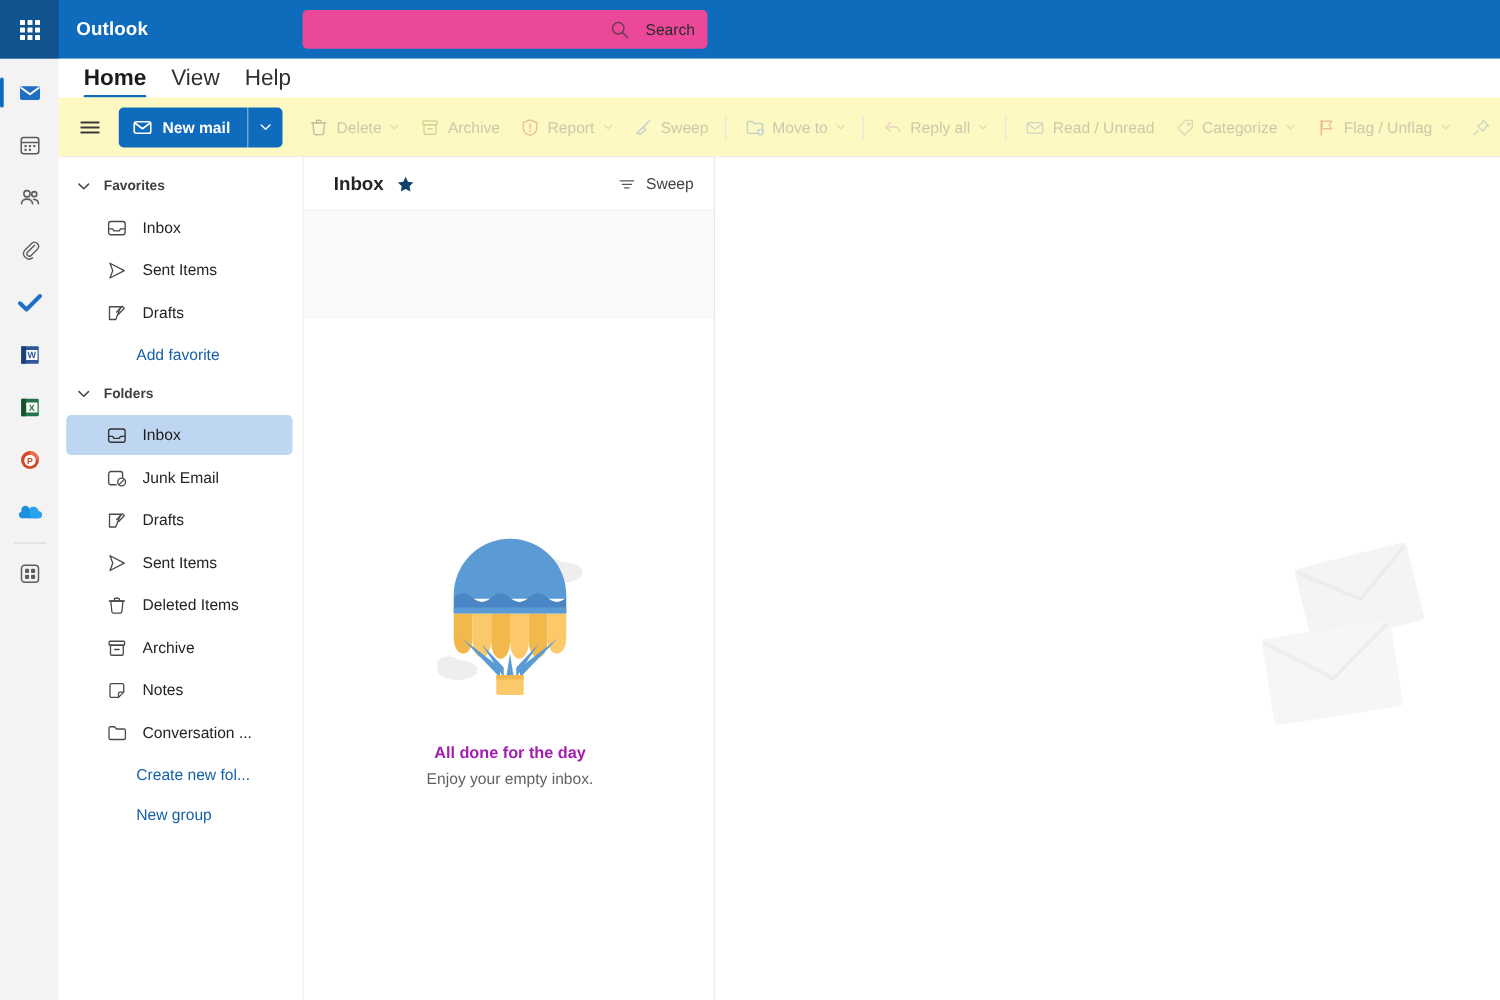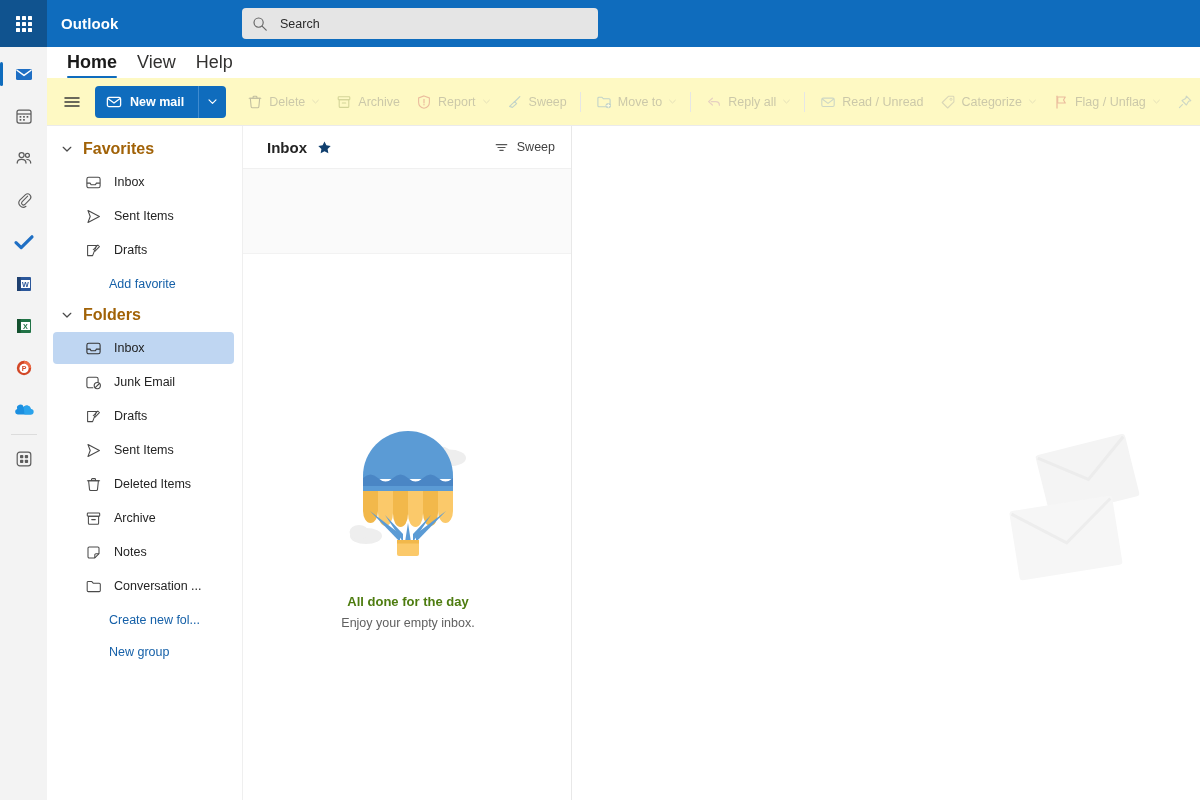--- a/index.html
+++ b/index.html
@@ -24,23 +24,23 @@
   .waffle-grid {
     display: grid; grid-template-columns: repeat(3, 4px);
     grid-template-rows: repeat(3, 4px); gap: 2px;
   }
   .waffle-grid i { background: #ffffff; border-radius: 0.5px; display: block; width: 4px; height: 4px; }
   .brand {
     color: #ffffff; font-size: 15px; font-weight: bold;
     margin-left: 14px; letter-spacing: .1px;
   }
   .searchbox {
-    position: absolute; left: 242px; top: 8px; width: 356px; height: 31px;
-    background: #e5e5e5; border-radius: 4px; display: flex; align-items: center;
-    padding: 0 10px; cursor: text;
+    position: absolute; left: 242px; top: 8px; width: 324px; height: 31px;
+    background: #ec4899; border-radius: 4px; display: flex; align-items: center;
+    padding: 0 10px; cursor: text; justify-content: flex-end;
   }
   .searchbox .sicon { width: 16px; height: 16px; flex: 0 0 16px; opacity: .75; }
   .searchbox .sph { font-size: 12.5px; color: #2a2a2a; margin-left: 12px; }
 
   
   .rail {
     position: absolute; left: 0; top: 47px; width: 47px; height: 753px;
     background: #f3f3f3; display: flex; flex-direction: column;
     align-items: center; padding-top: 6px;
   }
@@ -96,21 +96,21 @@
   .cmd-spacer { flex: 0 0 12px; }
 
   
   .sidebar {
     position: absolute; left: 47px; top: 126px; width: 195px; height: 674px;
     background: #ffffff; padding-top: 8px; overflow: hidden;
   }
   .grp-head {
     display: flex; align-items: center; height: 30px; padding-left: 14px; cursor: pointer;
   }
-  .grp-head .gh-label { font-size: 16px; font-weight: bold; color: #a16207; margin-left: 10px; }
+  .grp-head .gh-label { font-size: 11px; font-weight: bold; color: #404040; margin-left: 10px; }
   .folder {
     display: flex; align-items: center; height: 32px; margin: 2px 8px 2px 6px;
     padding-left: 32px; border-radius: 4px; cursor: pointer;
   }
   .folder.sel { background: #bfd6f2; }
   .folder .f-icon { width: 17px; height: 17px; flex: 0 0 17px; }
   .folder .f-label {
     font-size: 12.5px; color: #242424; margin-left: 12px;
     white-space: nowrap; overflow: hidden; text-overflow: ellipsis;
   }
@@ -133,21 +133,21 @@
   .ml-title .mlt-label { font-size: 15px; font-weight: bold; color: #242424; }
   .ml-star { margin-left: 10px; cursor: pointer; }
   .ml-filter { display: flex; align-items: center; cursor: pointer; }
   .ml-filter .mlf-label { font-size: 12.5px; color: #424242; margin-left: 8px; }
   .ml-placeholder { height: 85px; background: #fafafa; border-bottom: 1px solid #f2f2f2; }
 
   .empty {
     position: absolute; left: 0; top: 290px; width: 330px;
     display: flex; flex-direction: column; align-items: center;
   }
-  .empty-title { font-size: 13px; font-weight: bold; color: #4d7c0f; margin-top: 18px; }
+  .empty-title { font-size: 13px; font-weight: bold; color: #a21caf; margin-top: 18px; }
   .empty-sub { font-size: 12.5px; color: #616161; margin-top: 7px; }
 
   
   .reading {
     position: absolute; left: 573px; top: 126px; width: 627px; height: 674px;
     background: #ffffff; overflow: hidden;
   }
   .watermark { position: absolute; right: 28px; top: 300px; opacity: 1; }
 </style>
 </head>

